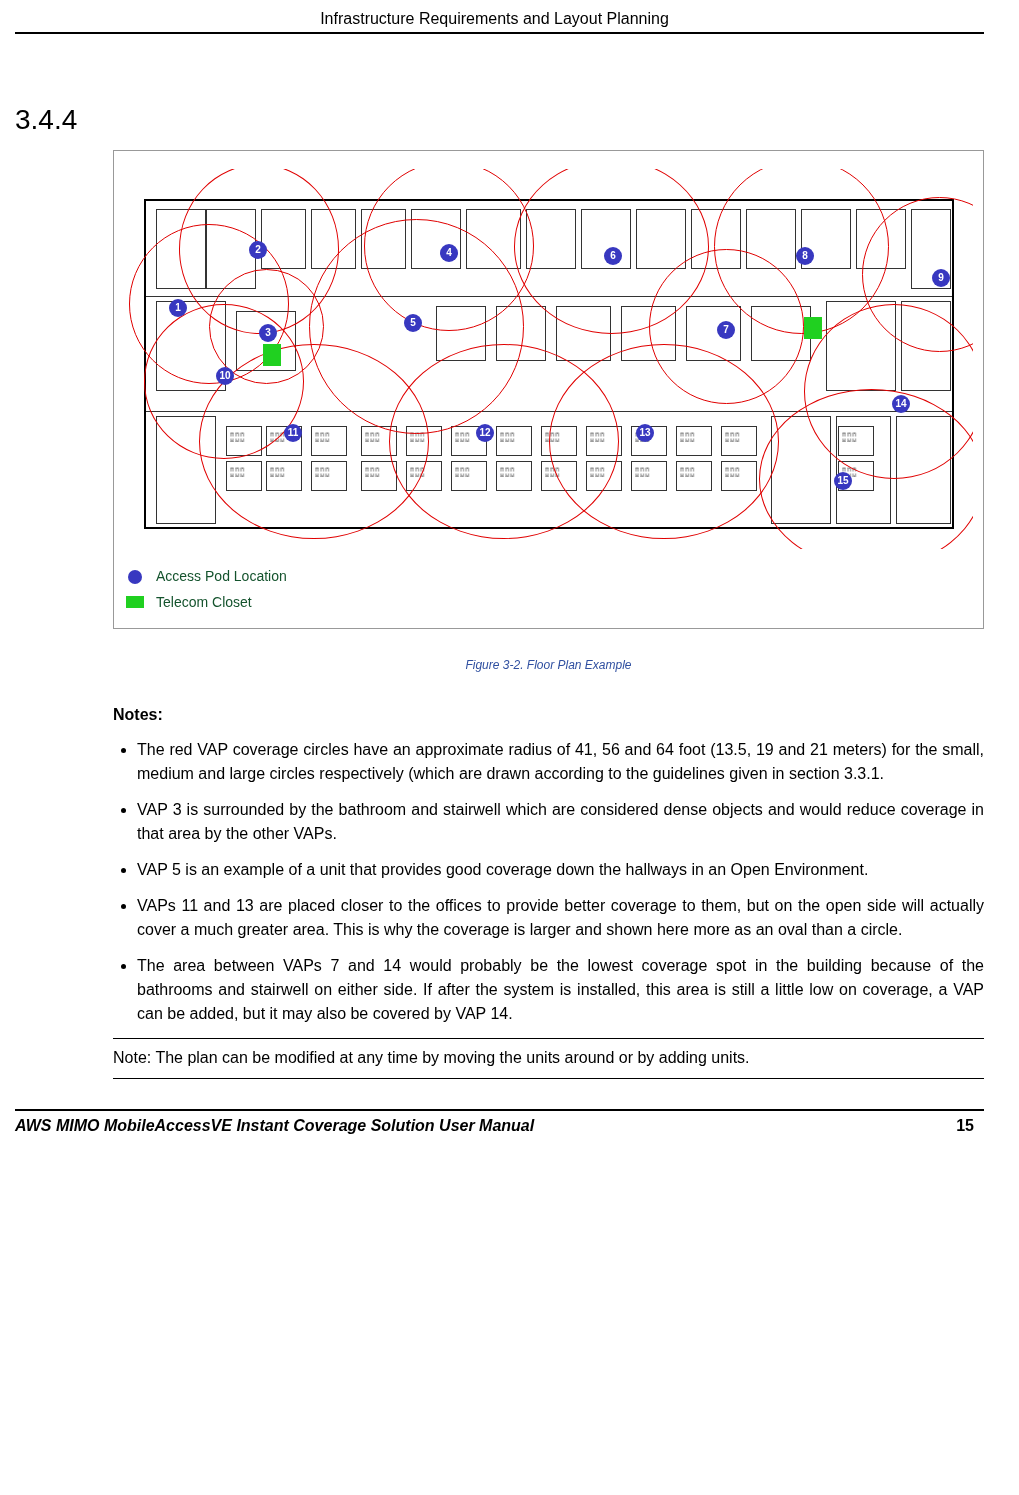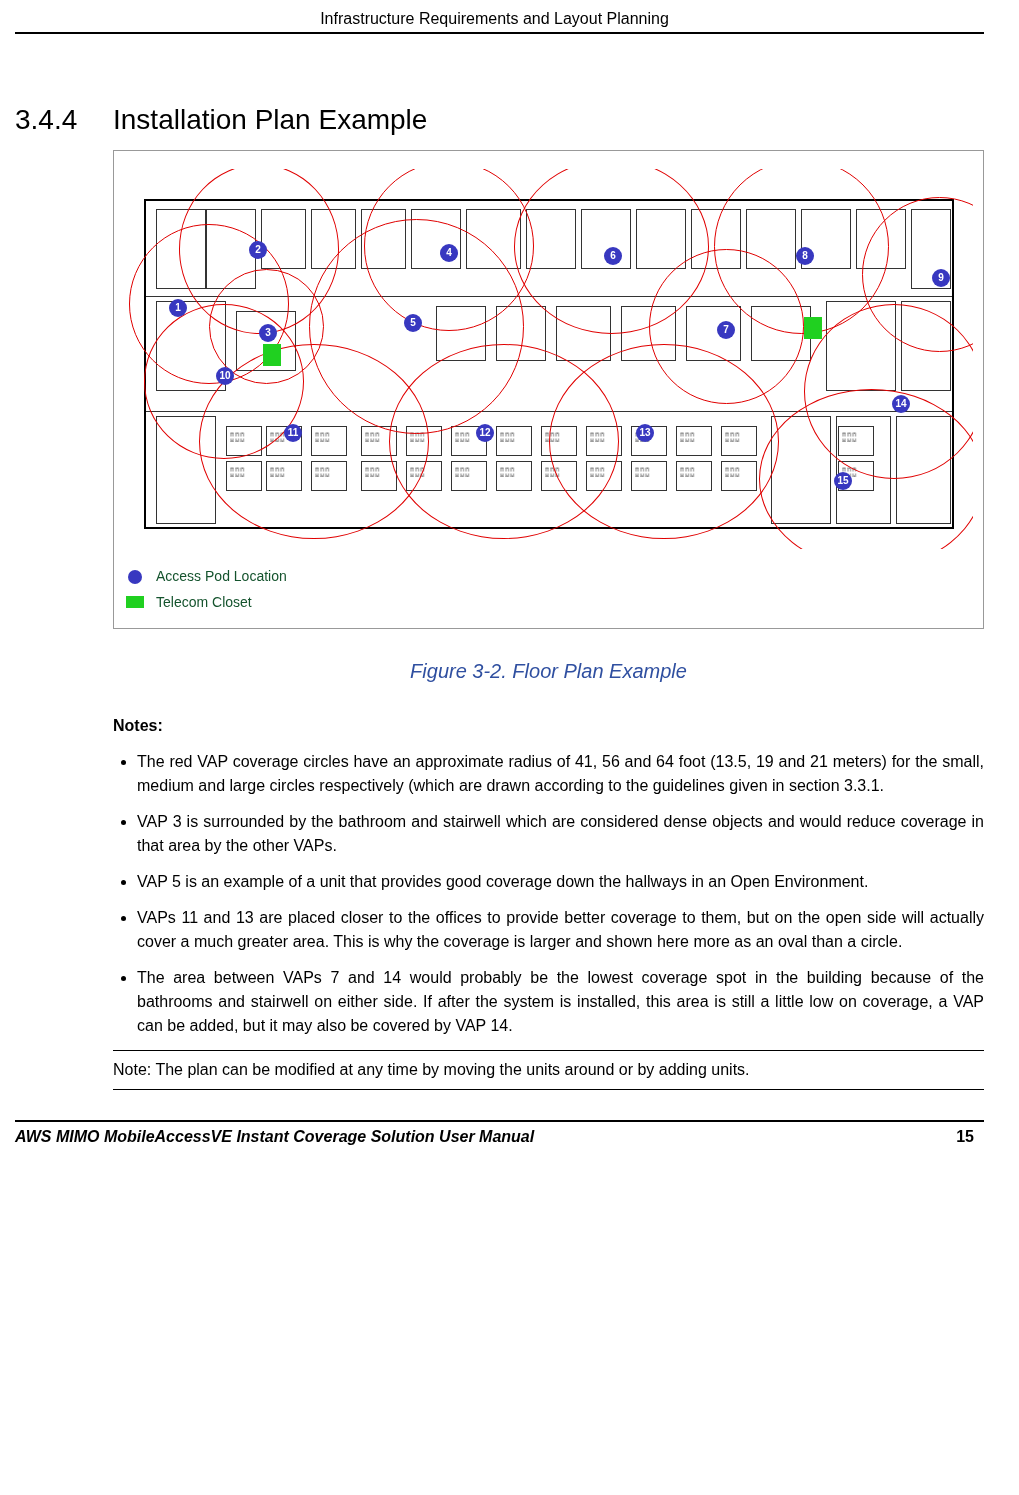--- a/index.html
+++ b/index.html
@@ -158,21 +158,21 @@
     margin-left: 2px;
   }
   .legend-text-multi {
     line-height: 1.2;
   }
   .caption {
     text-align: center;
     font-style: italic;
     color: #2f4fa0;
     font-family: Arial, sans-serif;
-    font-size: 20px;
+    font-size: 12px;
     margin: 28px 0 30px 0;
   }
   .notes-heading {
     font-weight: bold;
     margin-bottom: 12px;
   }
   ul.notes-list {
     list-style: disc;
     padding-left: 24px;
     margin: 0 0 2px 0;
@@ -206,21 +206,20 @@
 </style>
 </head>
 <body>
 
 <div class="page">
   <div class="header">Infrastructure Requirements and Layout Planning</div>
   <div class="topline"></div>
 
   <div class="section-row">
     <div class="section-number">3.4.4</div>
-    <div class="section-title">Installation Plan Example</div>
   </div>
 
   <div class="content">
 
     <div class="figure">
       <div class="floor-canvas">
         <div class="building">
 
           <div class="room" style="left:10px; top:8px; width:50px; height:80px;"></div>
           <div class="room" style="left:60px; top:8px; width:50px; height:80px;"></div>

